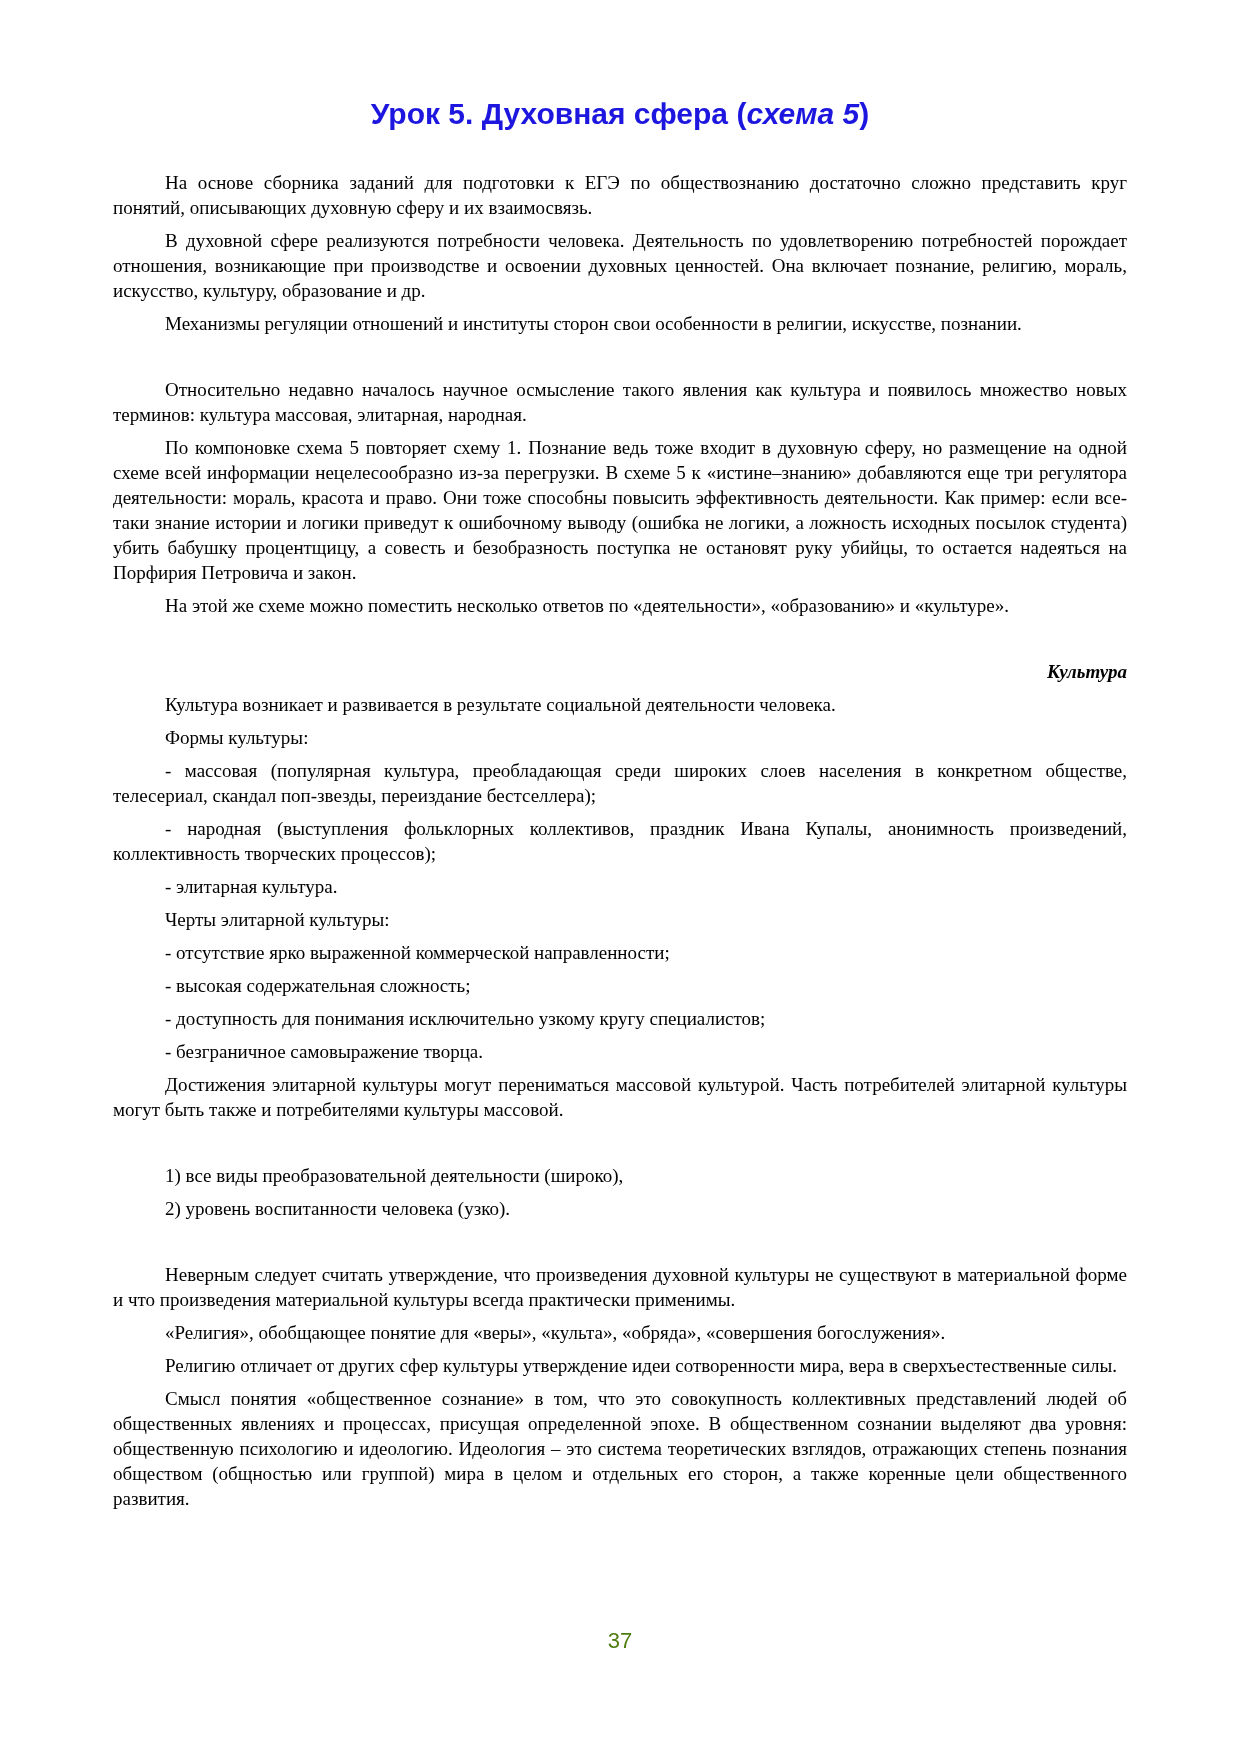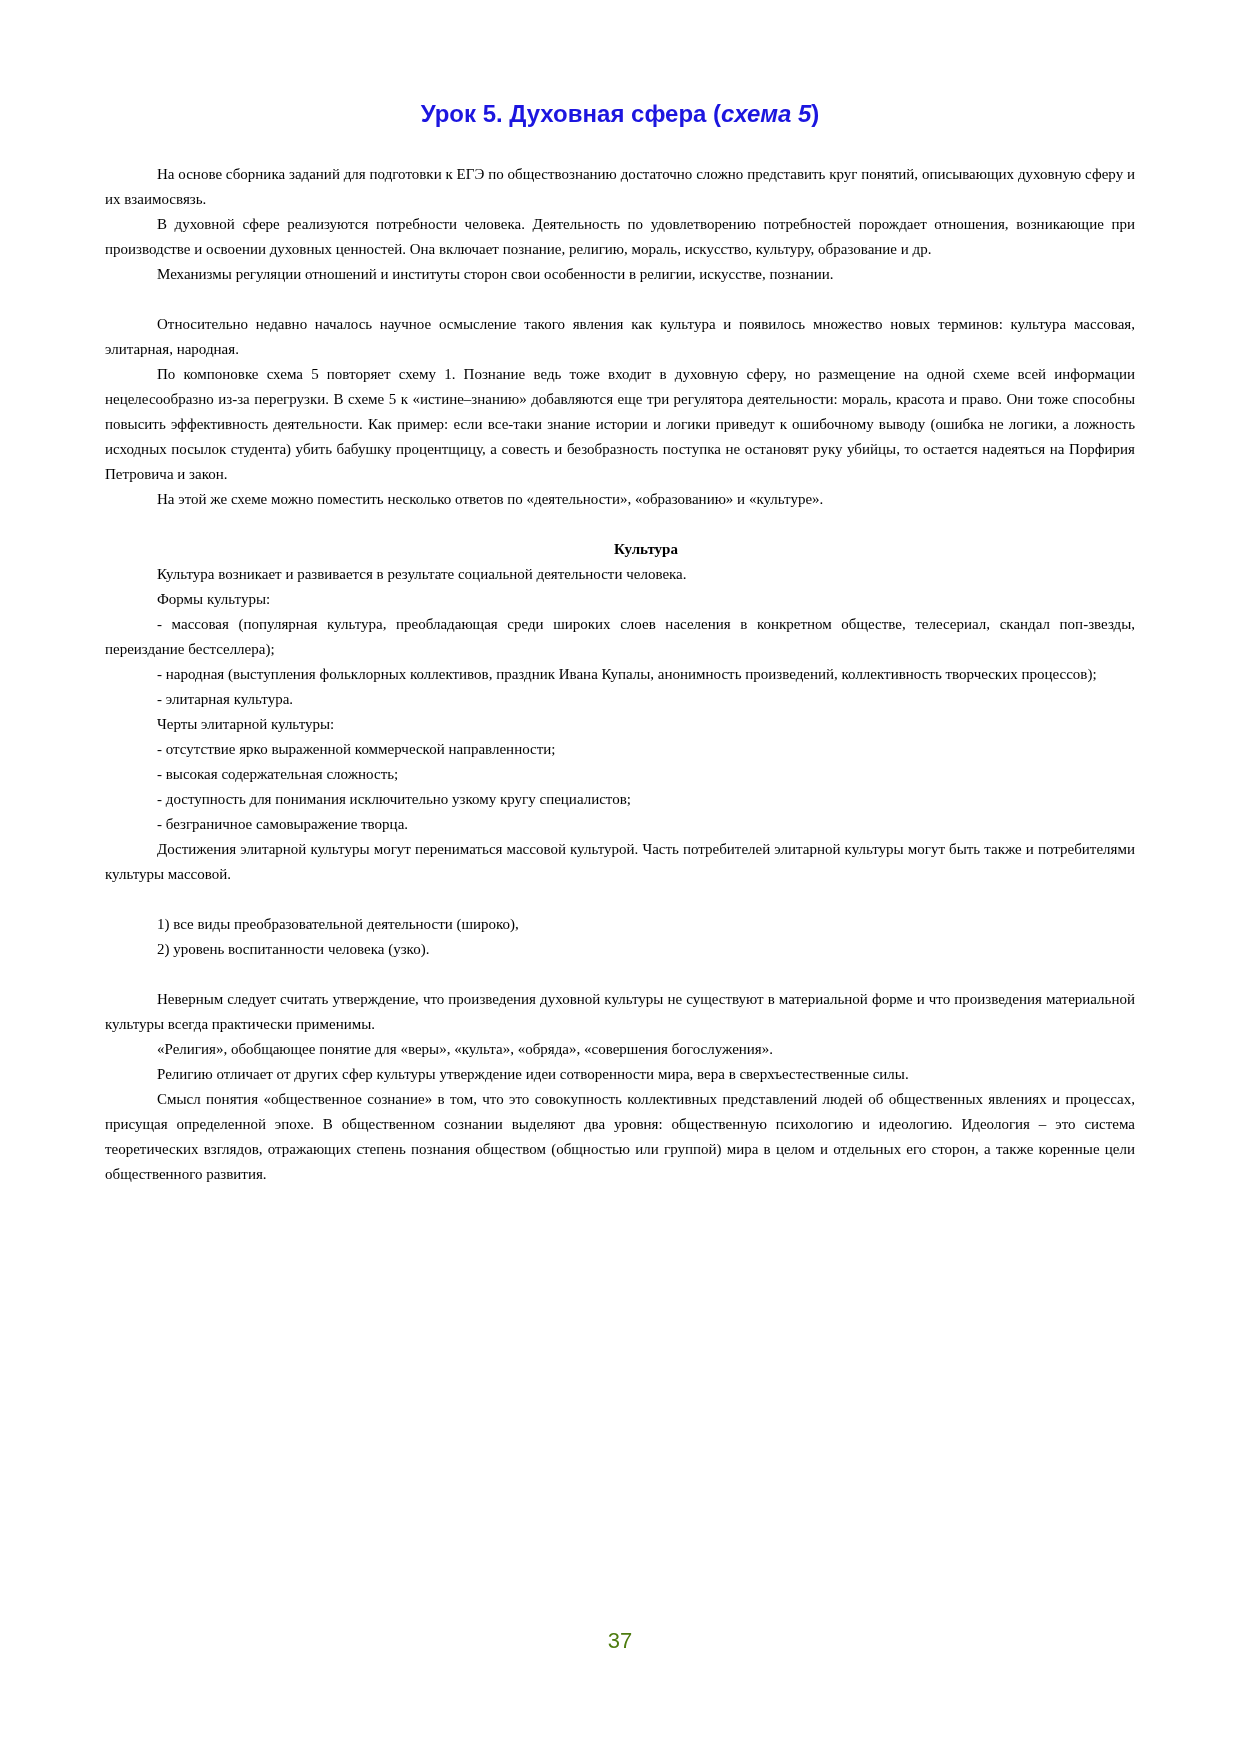--- a/index.html
+++ b/index.html
@@ -20,37 +20,38 @@
   .content {
     position: absolute;
     left: 105px;
     top: 98px;
     width: 1030px;
   }
   .doc-title {
     text-align: center;
     font-family: "Liberation Sans", sans-serif;
     font-weight: bold;
-    font-size: 24px;
+    font-size: 30px;
     line-height: 32px;
-    margin-bottom: 32px;
+    margin-bottom: 40px;
   }
   .doc-title .it {
     font-style: italic;
   }
   p.para {
-    margin: 0;
-    font-size: 15px;
+    margin: 8px;
+    font-size: 19px;
     line-height: 25px;
     text-align: justify;
     text-indent: 52px;
   }
   p.para.heading {
     font-weight: bold;
-    text-align: center;
+    font-style: italic;
+    text-align: right;
   }
   .spacer {
     height: 25px;
   }
   .page-number {
     position: absolute;
     left: 0;
     right: 0;
     bottom: 100px;
     text-align: center;

